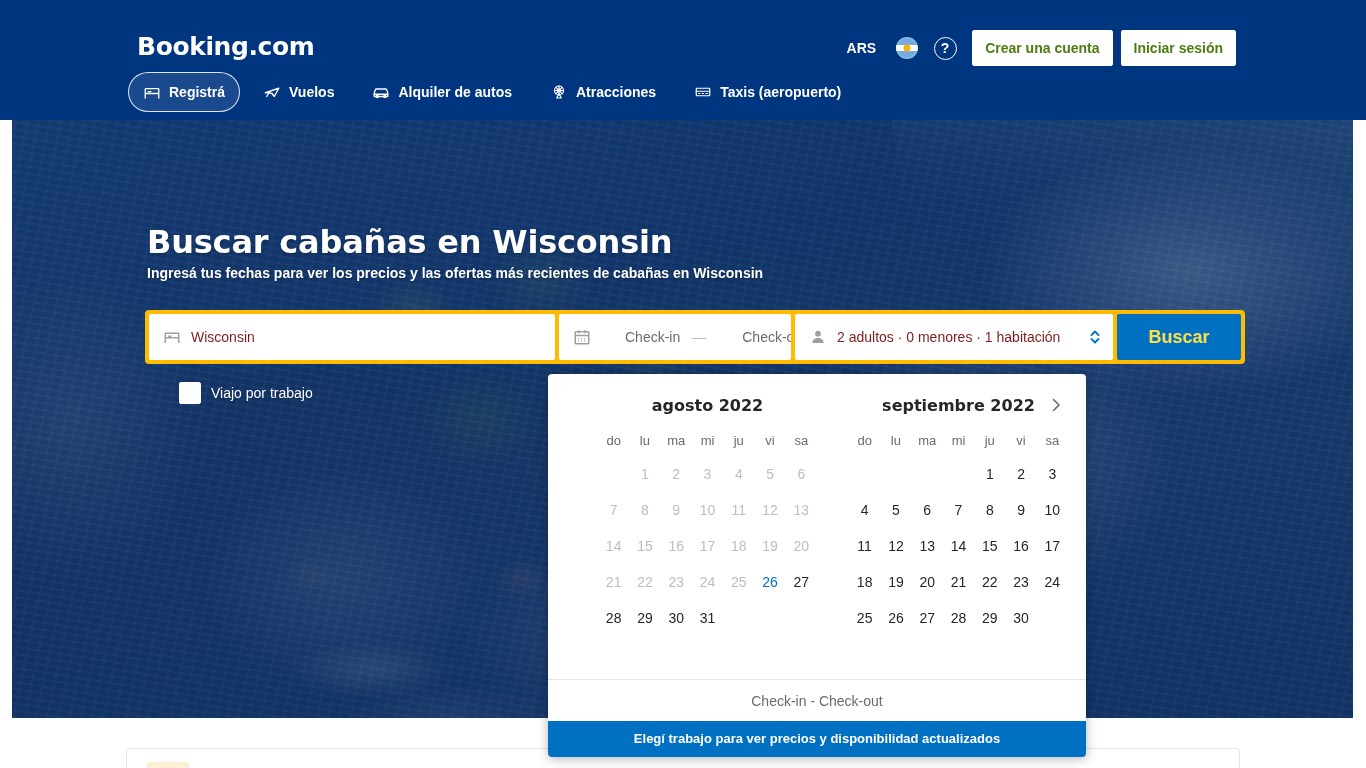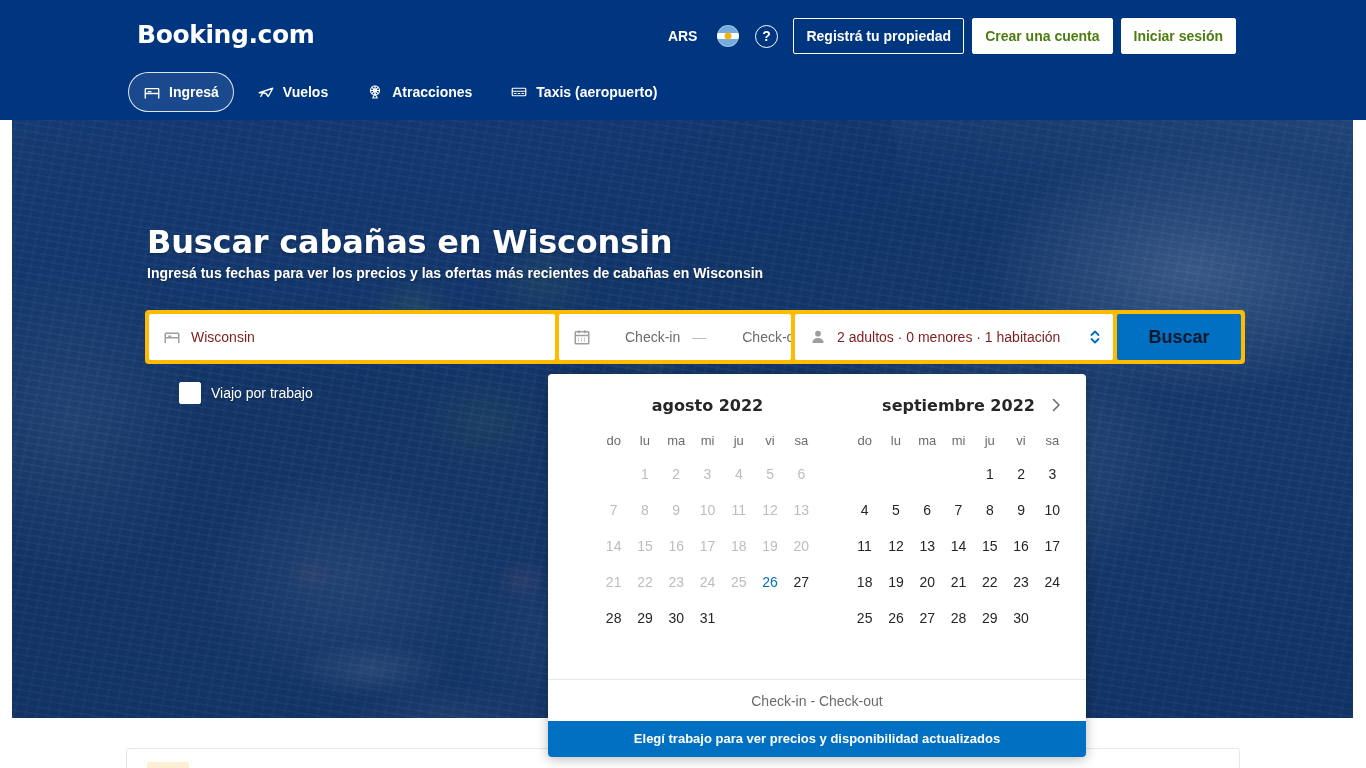--- a/index.html
+++ b/index.html
@@ -12,21 +12,21 @@
 
   
   .header {
     position: absolute; top: 0; left: 0;
     width: 1366px; height: 120px;
     background: #003580;
     color: #fff;
     z-index: 40;
   }
   .header-top {
-    position: absolute; top: 0; left: 0;
+    position: absolute; top: 12px; left: 0;
     width: 100%; height: 70px;
     display: flex; align-items: center;
   }
   .logo {
     position: absolute; left: 137px; top: 20px;
     font-size: 25px; font-weight: bold; letter-spacing: -0.4px;
     color: #fff; line-height: 30px;
     font-family: "DejaVu Sans", sans-serif;
   }
   .header-right {
@@ -210,21 +210,21 @@
   .sb-text.dim { color: #6b6b6b; margin-left: 24px; }
   .sb-dash { color: #bdbdbd; font-size: 14px; padding: 0 2px; }
   .sb-icon { width: 18px; height: 18px; flex: 0 0 18px; }
   .sb-icon svg { width: 18px; height: 18px; display: block; }
   .stepper-ic {
     position: absolute; right: 12px; top: 50%; transform: translateY(-50%);
     width: 12px; height: 16px;
   }
   .stepper-ic svg { width: 12px; height: 16px; display: block; }
   .sb-search-btn {
-    flex: 1; background: #0071c2; color: #0f172a;
+    flex: 1; background: #0071c2; color: #fde047;
     border: none; border-radius: 2px;
     font-size: 18px; font-weight: bold; cursor: pointer;
     font-family: "Liberation Sans", sans-serif;
     display: flex; align-items: center; justify-content: center;
   }
 
   
   .biz {
     position: absolute; left: 133px; top: 262px;
     display: flex; align-items: center; gap: 10px;
@@ -510,42 +510,52 @@
   <div class="header-top">
     <div class="logo">Booking.com</div>
     <div class="header-right">
       <div class="currency">ARS</div>
       <div class="flag-btn">
         <span class="flag"></span>
       </div>
       <div class="help-btn">
         <span class="help-circle">?</span>
       </div>
-      <button class="btn-outline">Registrá tu propiedad</button>
       <button class="btn-white">Crear una cuenta</button>
       <button class="btn-white">Iniciar sesión</button>
     </div>
   </div>
   <div class="nav" id="nav">
       <div class="nav-item active">
         <span class="nav-icon">
           <svg viewBox="0 0 24 24" fill="none" stroke="#fff" stroke-width="1.8" stroke-linecap="round" stroke-linejoin="round">
             <path d="M3 18v-4h18v4M3 14V8.5a1 1 0 0 1 1-1h16a1 1 0 0 1 1 1V14M7 11.5h3.5M3 18v2M21 18v2"></path>
           </svg>
         </span>
-        <span>Ingresá</span>
+        <span>Registrá</span>
       </div>
       <div class="nav-item">
         <span class="nav-icon">
           <svg viewBox="0 0 24 24" fill="none" stroke="#fff" stroke-width="1.8" stroke-linecap="round" stroke-linejoin="round">
             <path d="M3 13l18-6-6 11-3-4-4-1z"></path>
             <path d="M8 13l-3 5"></path>
           </svg>
         </span>
         <span>Vuelos</span>
+      </div>
+      <div class="nav-item">
+        <span class="nav-icon">
+          <svg viewBox="0 0 24 24" fill="none" stroke="#fff" stroke-width="1.8" stroke-linecap="round" stroke-linejoin="round">
+            <path d="M3 15v-2.2L5 8h14l2 4.8V15"></path>
+            <path d="M3 15h18v3H3z"></path>
+            <circle cx="7" cy="18" r="1.4"></circle>
+            <circle cx="17" cy="18" r="1.4"></circle>
+          </svg>
+        </span>
+        <span>Alquiler de autos</span>
       </div>
       <div class="nav-item">
         <span class="nav-icon">
           <svg viewBox="0 0 24 24" fill="none" stroke="#fff" stroke-width="1.6" stroke-linecap="round" stroke-linejoin="round">
             <circle cx="12" cy="10" r="6"></circle>
             <circle cx="12" cy="10" r="2"></circle>
             <path d="M12 4v12M6 10h12M7.8 5.8l8.4 8.4M16.2 5.8l-8.4 8.4"></path>
             <path d="M9 20l3-6 3 6z"></path>
           </svg>
         </span>

